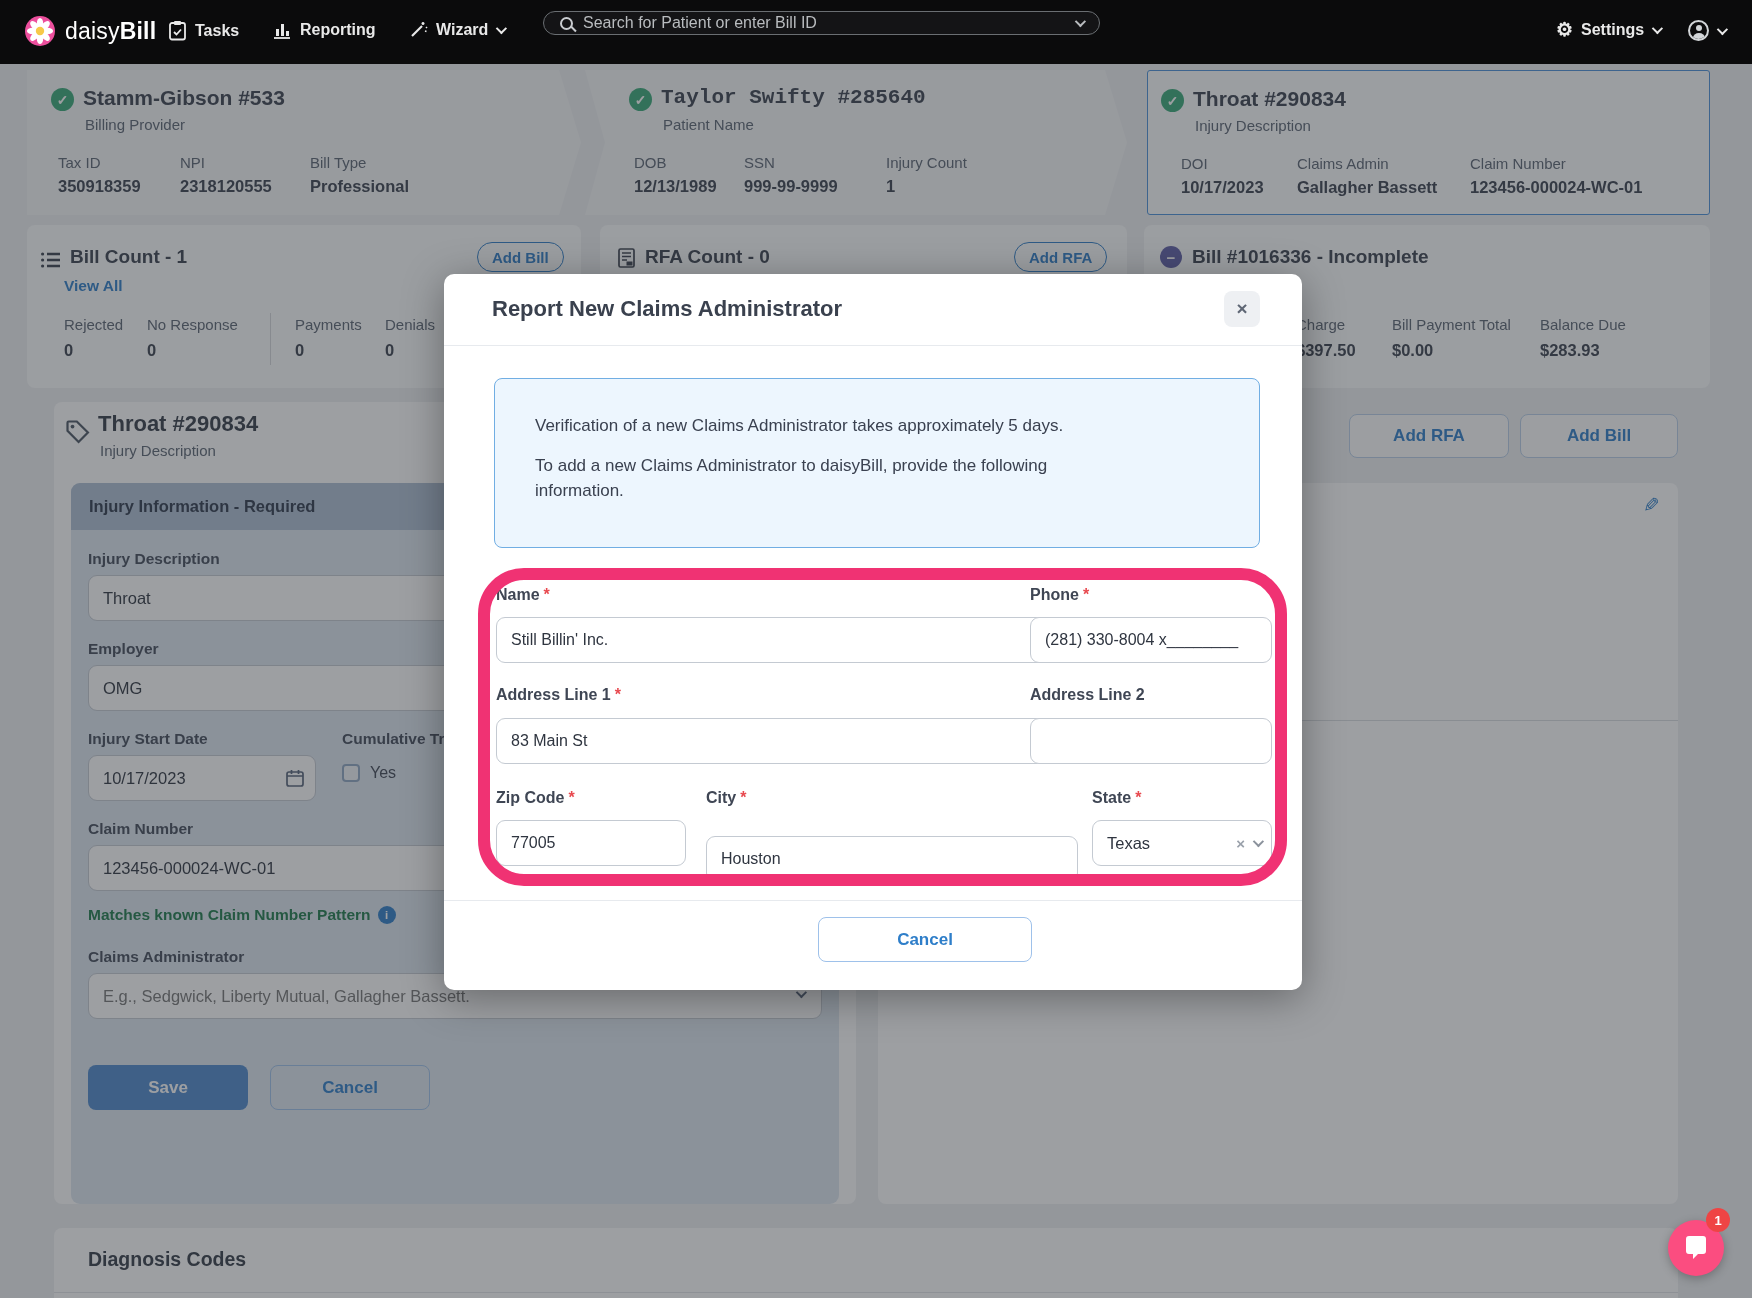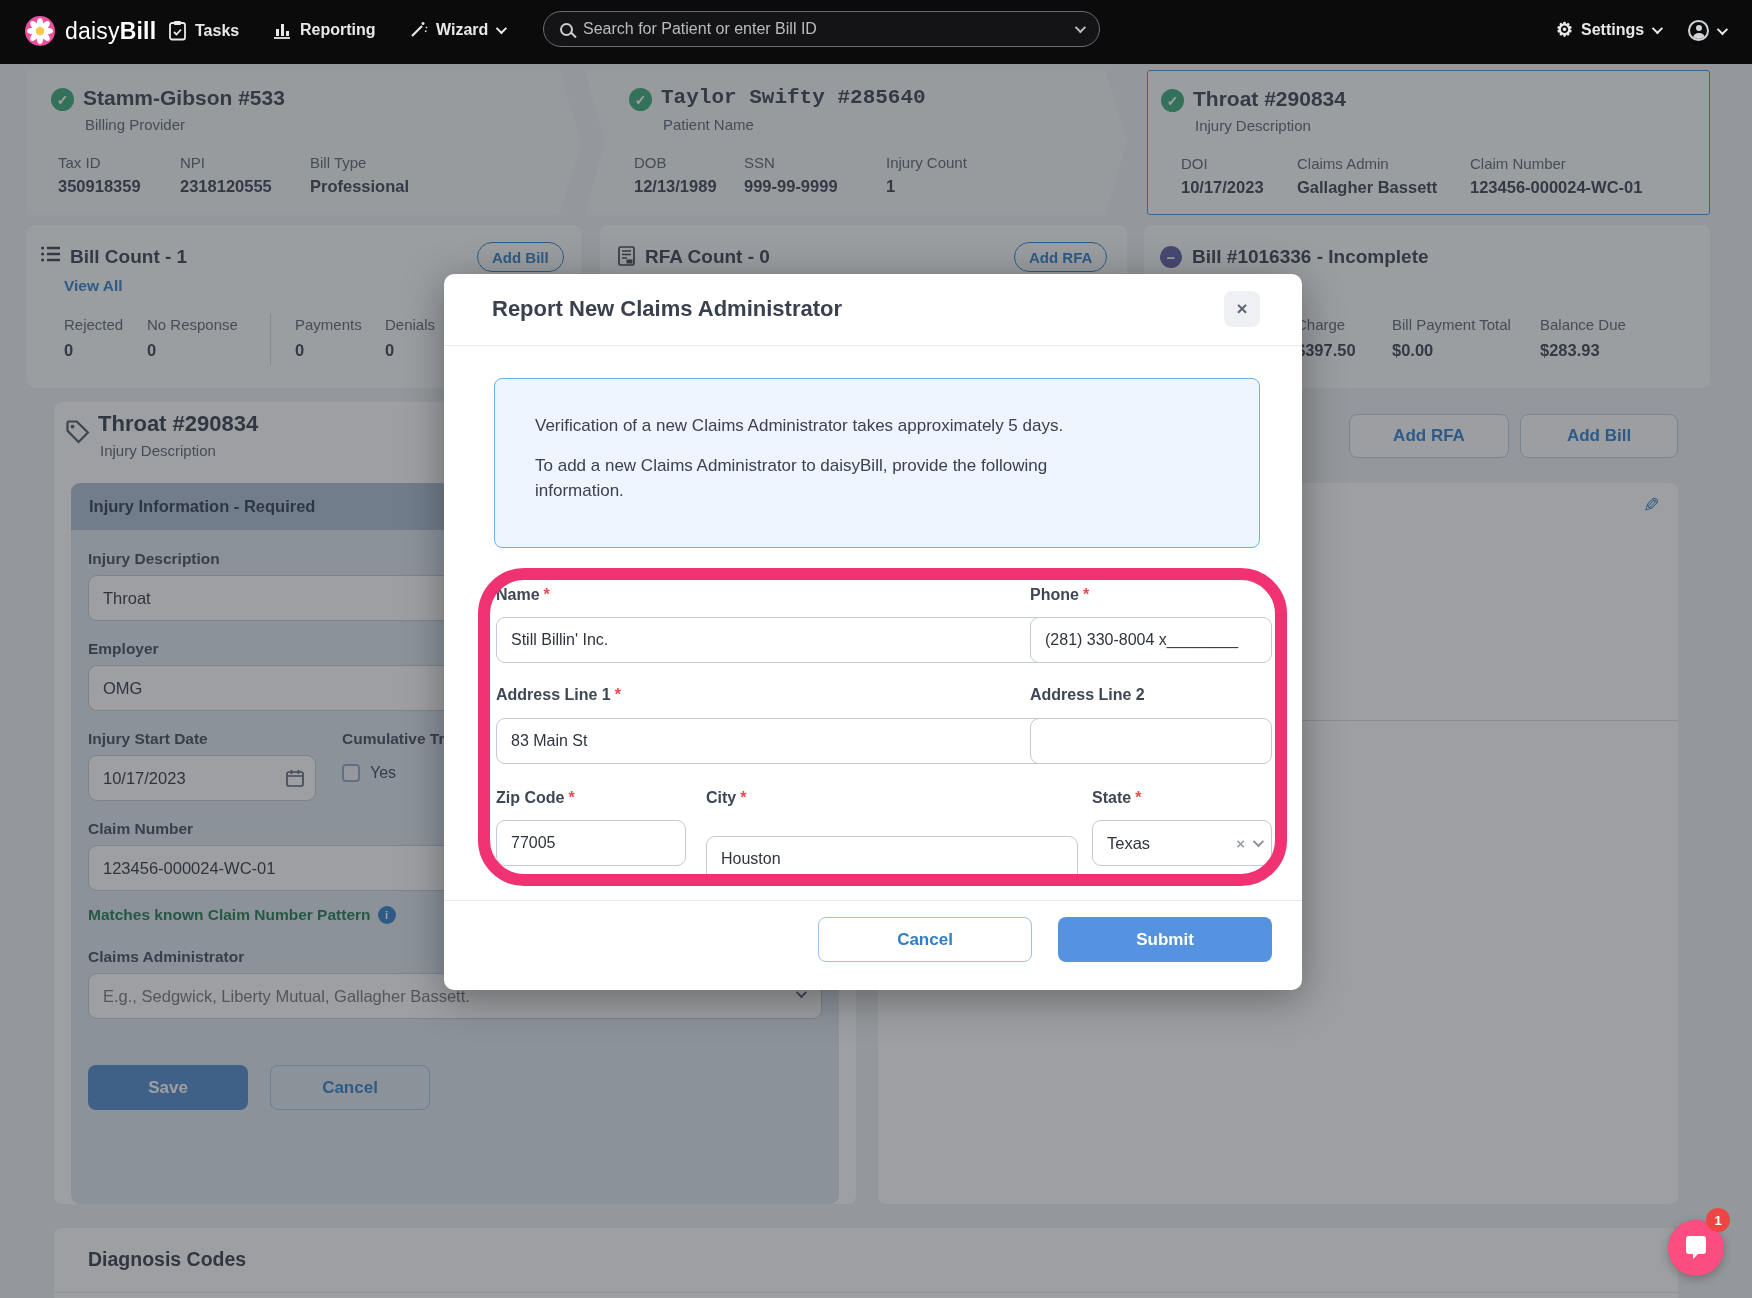--- a/index.html
+++ b/index.html
@@ -7,21 +7,21 @@
   body { font-family:"Liberation Sans", sans-serif; background:#eef0f2; position:relative; }
   .abs { position:absolute; }
 
   
   .nav { position:absolute; left:0; top:0; width:1752px; height:64px; background:#0b0b0c; z-index:50; color:#ececec; }
   .brand { position:absolute; left:24px; top:15px; display:flex; align-items:center; gap:9px; }
   .brand-text { font-size:23px; color:#fff; letter-spacing:.2px; }
   .brand-text b { font-weight:bold; }
   .nav-item { position:absolute; top:20px; display:flex; align-items:center; gap:8px; font-weight:bold; font-size:16px; color:#e9e9e9; cursor:pointer; }
   .chev { display:inline-block; width:8px; height:8px; border-right:2px solid currentColor; border-bottom:2px solid currentColor; transform:rotate(45deg) translateY(-2px); }
-  .search-pill { position:absolute; left:543px; top:11px; width:557px; height:36px; border:1.5px solid #6a6e72; border-radius:21px; background:#141416; display:flex; align-items:center; padding:0 16px; gap:10px; }
+  .search-pill { position:absolute; left:543px; top:11px; width:557px; height:24px; border:1.5px solid #6a6e72; border-radius:21px; background:#141416; display:flex; align-items:center; padding:0 16px; gap:10px; }
   .mag { width:13px; height:13px; border:2px solid #c9ccd0; border-radius:50%; position:relative; flex:0 0 auto; }
   .mag::after { content:""; position:absolute; width:7px; height:2px; background:#c9ccd0; transform:rotate(45deg); right:-6px; bottom:-2px; }
   .search-pill input { flex:1; background:transparent; border:none; outline:none; color:#cfd2d5; font-size:16px; font-family:inherit; }
   .search-pill input::placeholder { color:#b9bcbf; }
   .gear { font-size:19px; line-height:1; }
   .person { width:21px; height:21px; border-radius:50%; border:2px solid #d2d5d8; position:relative; overflow:hidden; }
   .person::before { content:""; position:absolute; left:5.5px; top:3px; width:6px; height:6px; border-radius:50%; background:#d2d5d8; }
   .person::after { content:""; position:absolute; left:2.5px; top:11px; width:12px; height:10px; border-radius:50% 50% 0 0; background:#d2d5d8; }
 
   
@@ -30,21 +30,21 @@
   .bc-notch { clip-path:polygon(0 0, calc(100% - 22px) 0, 100% 50%, calc(100% - 22px) 100%, 0 100%, 20px 50%); }
   .bc-active { background:#fcfdfe; border:1.6px solid #4a90d9; border-radius:3px; }
   .check-dot { width:23px; height:23px; border-radius:50%; background:#37a977; color:#fff; font-size:14px; font-weight:bold; display:flex; align-items:center; justify-content:center; }
   .bc-title { font-size:21px; font-weight:bold; color:#3a414e; }
   .bc-sub { font-size:15px; color:#5a6472; }
   .kv-label { font-size:15px; color:#5a6472; }
   .kv-value { font-size:16.5px; font-weight:bold; color:#3a414e; }
 
   
   .panel { position:absolute; top:225px; height:163px; background:#fcfdfd; border-radius:8px; }
-  .panel-title { font-size:19px; font-weight:bold; color:#3a414e; display:flex; align-items:flex-start; gap:10px; }
+  .panel-title { font-size:19px; font-weight:bold; color:#3a414e; display:flex; align-items:flex-end; gap:10px; }
   .link-blue { color:#2e7ec9; font-weight:bold; font-size:15.5px; cursor:pointer; }
   .btn-pill { border:1.6px solid #2e7ec9; color:#2e7ec9; background:transparent; font-weight:bold; font-size:15px; border-radius:16px; height:30px; padding:0 14px; cursor:pointer; font-family:inherit; }
   .vdiv { width:1px; background:#d5d8db; }
   .minus-dot { width:22px; height:22px; border-radius:50%; background:#5d5da6; color:#fff; font-size:15px; font-weight:bold; display:flex; align-items:center; justify-content:center; }
 
   
   .card { position:absolute; background:#fff; border-radius:8px; }
   .big-btn { position:absolute; top:414px; height:44px; background:#fdfdfe; border:1.5px solid #b9cfe8; border-radius:8px; color:#2e7ec9; font-weight:bold; font-size:17px; font-family:inherit; cursor:pointer; }
   .inj-header-title { font-size:22px; font-weight:bold; color:#343b47; }
   .inj-header-sub { font-size:15px; color:#5a6472; }
@@ -380,21 +380,20 @@
       <span class="req">*</span>
   </div>
   <div class="state-sel" style="left:648px; top:546px; width:180px;">
     <span style="flex:1;">Texas</span>
     <span class="clear-x">×</span>
     <span class="chev sel-chev"></span>
   </div>
 
   <div class="hline" style="top:626px;"></div>
   <button class="btn-ghost m-cancel">Cancel</button>
-  <button class="btn-solid m-submit">Submit</button>
 </div>
 
 <button class="chat-fab">
   <svg width="26" height="26" viewBox="0 0 26 26">
     <path d="M3 4a3 3 0 0 1 3-3h14a3 3 0 0 1 3 3v12a3 3 0 0 1-3 3h-5l-5 5v-5H6a3 3 0 0 1-3-3V4z" fill="#ffffff"></path>
   </svg>
 </button>
 <div class="chat-badge">1</div>
 
 </body></html>

